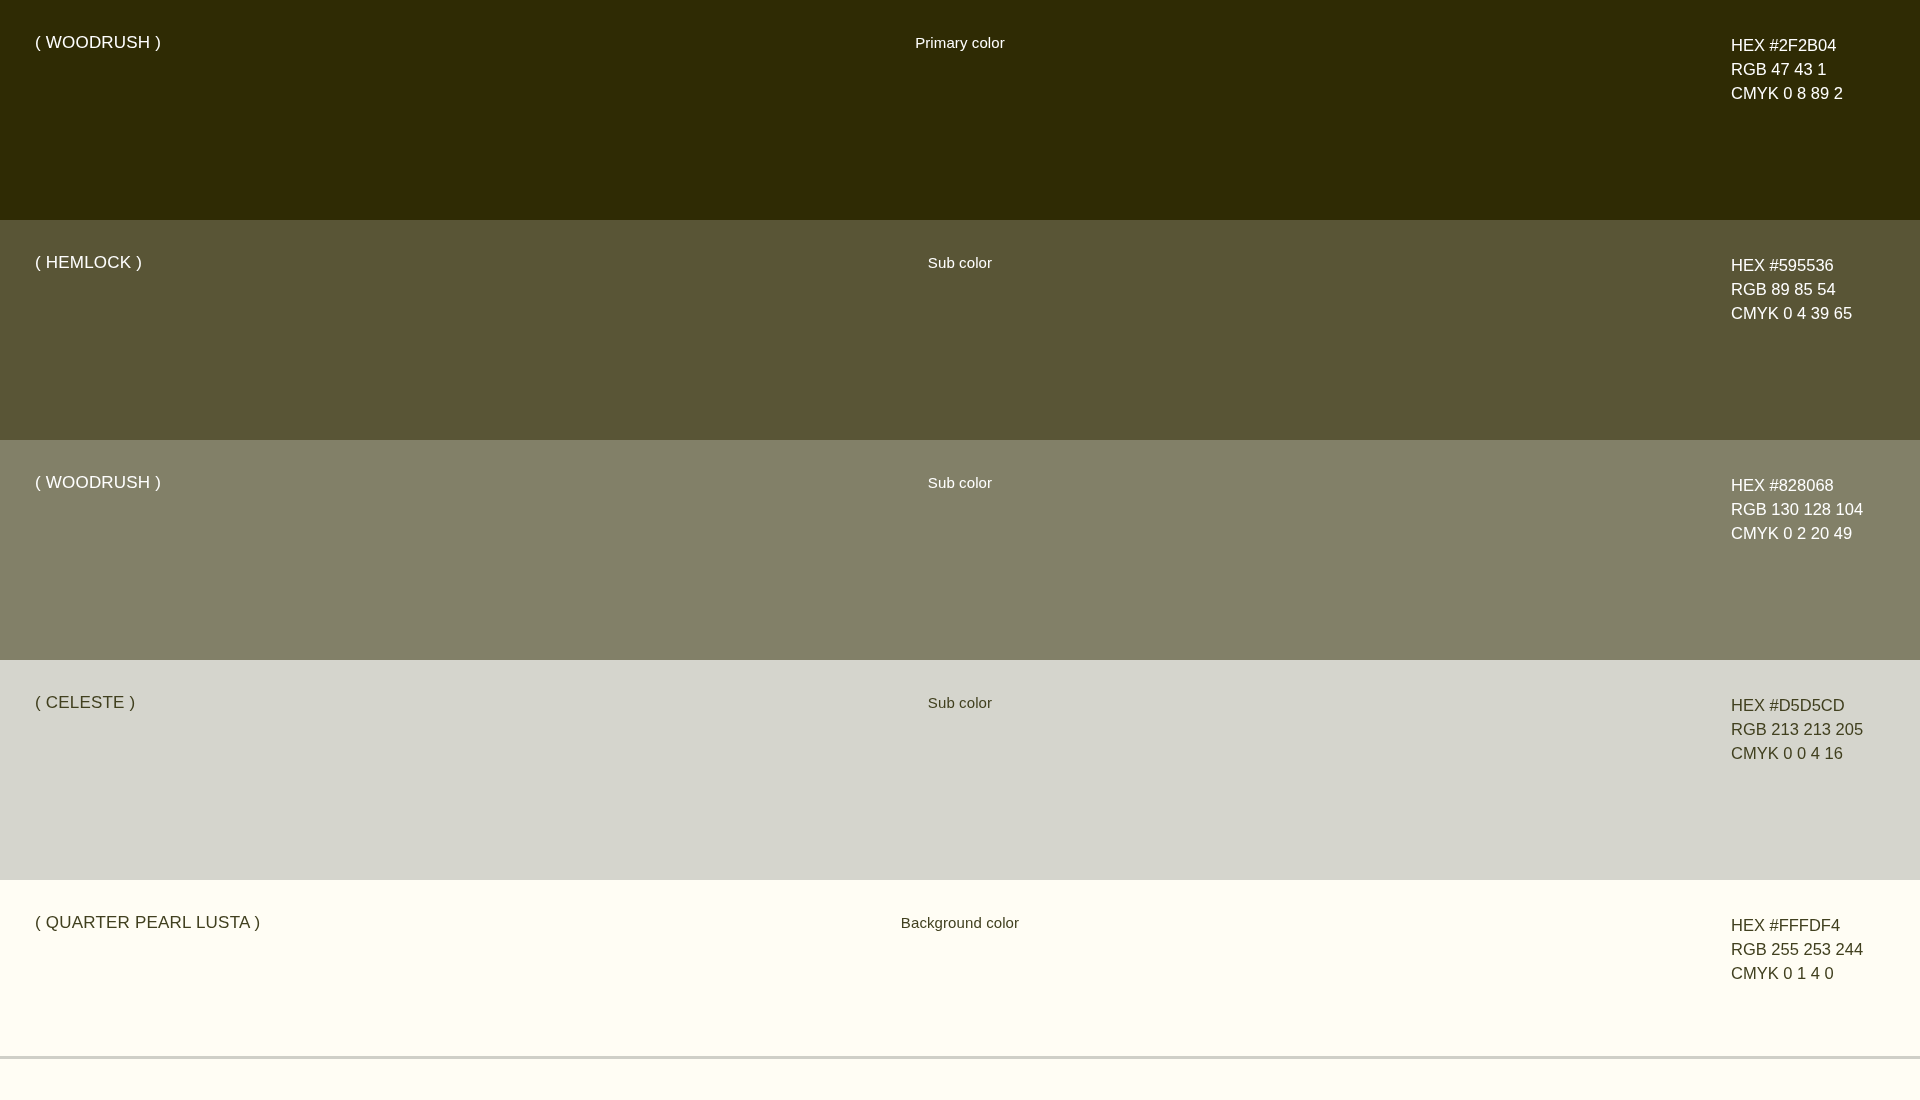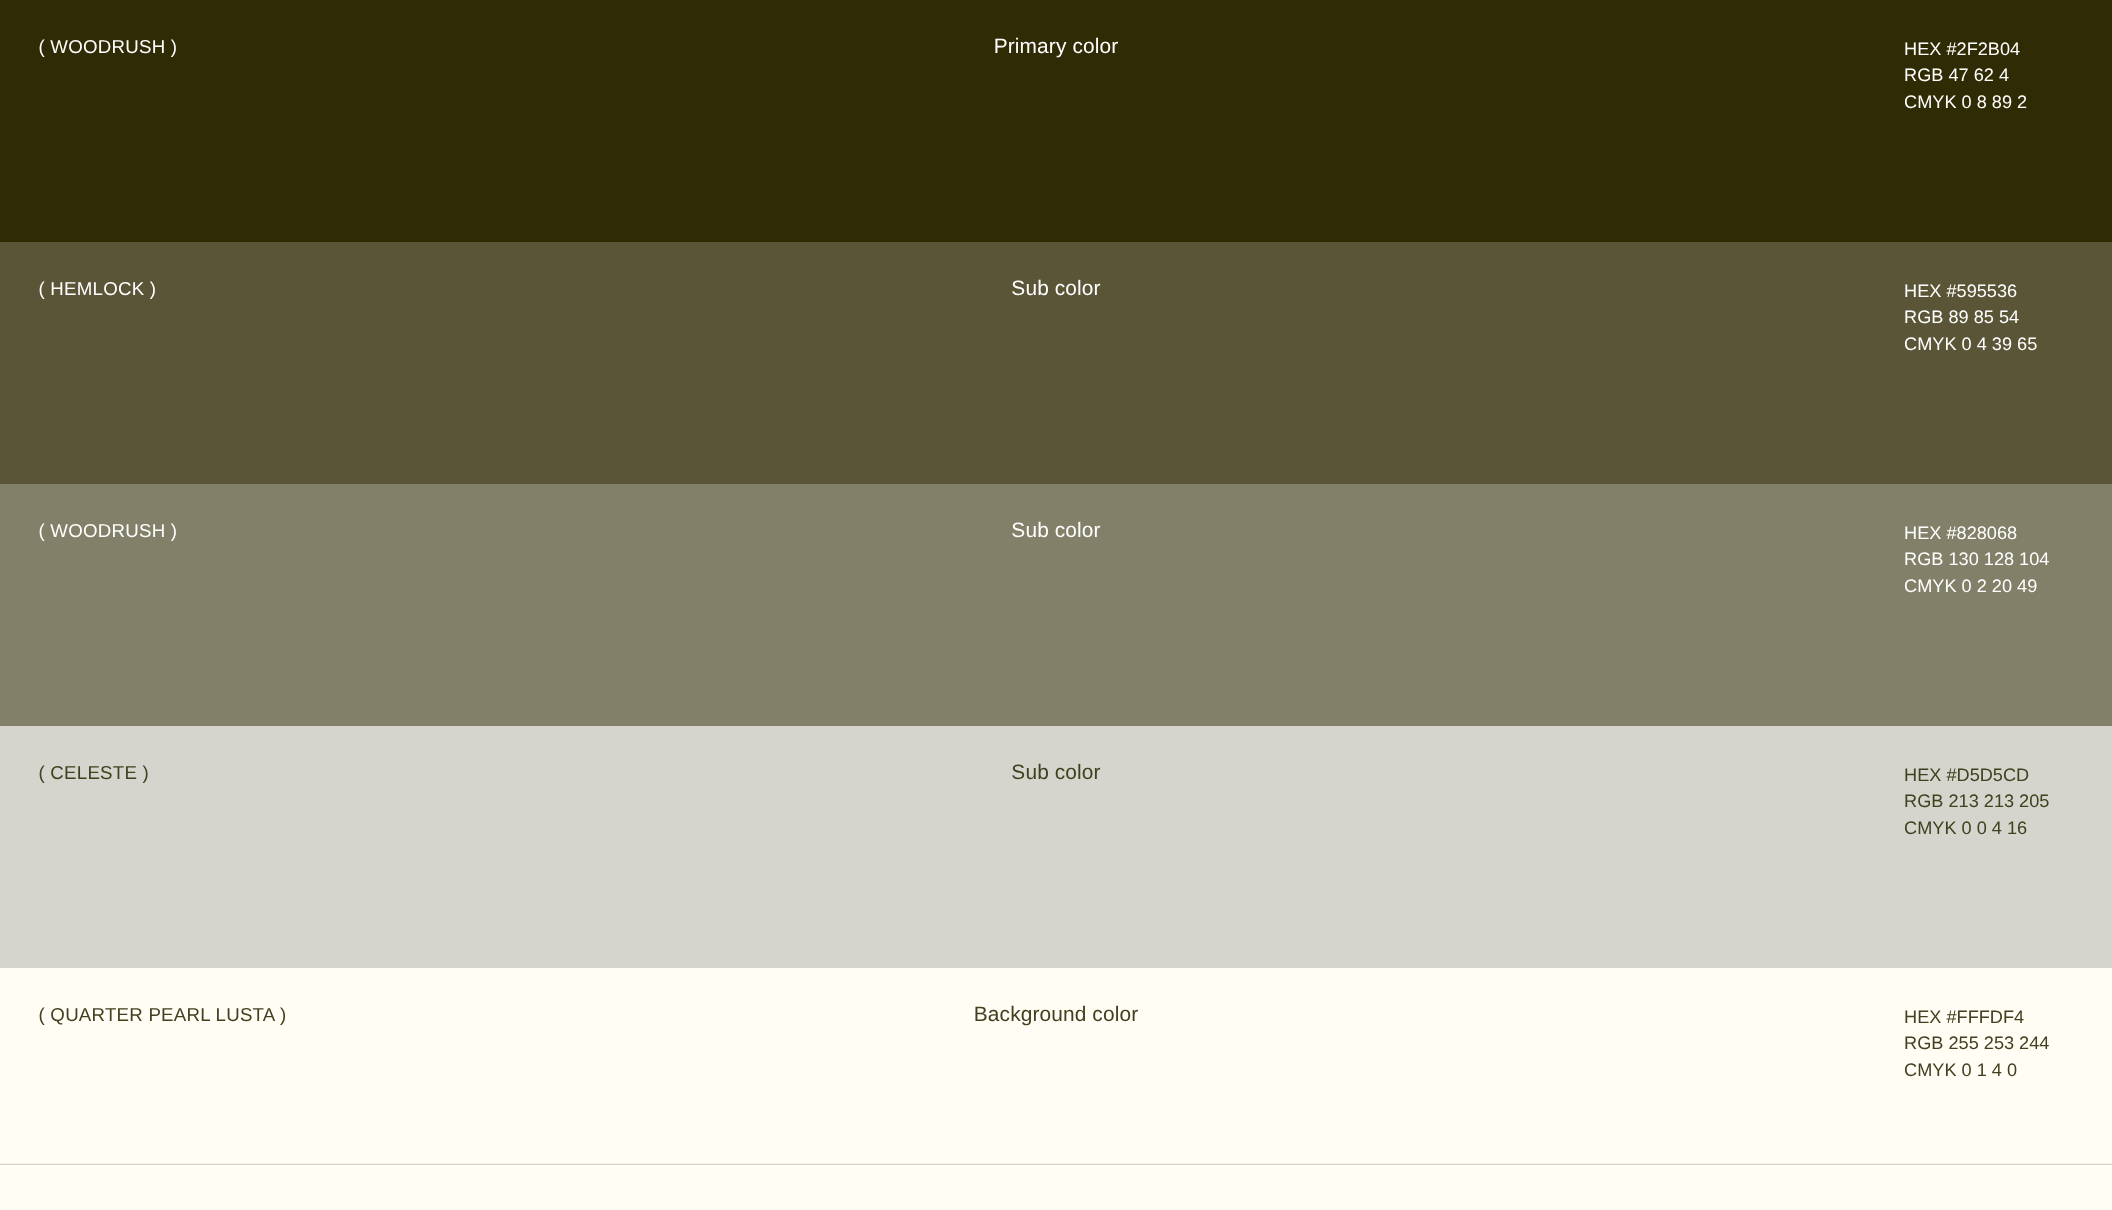--- a/index.html
+++ b/index.html
@@ -25,40 +25,40 @@
 
   .swatch-row {
     position: relative;
     width: 1920px;
     height: 220px;
     box-sizing: border-box;
     padding-left: 32px;
   }
   .swatch-row.last {
     height: 179px;
-    border-bottom: 1px solid #eab308;
+    border-bottom: 3px solid #eab308;
   }
 
   .swatch-name {
     position: absolute;
     left: 35px;
     top: 32px;
     font-size: 17px;
     letter-spacing: 0.2px;
     line-height: 21px;
     white-space: nowrap;
   }
 
   .swatch-role {
     position: absolute;
     left: 0;
     right: 0;
     top: 32px;
     text-align: center;
-    font-size: 19px;
+    font-size: 15px;
     letter-spacing: 0.1px;
     line-height: 21px;
   }
 
   .swatch-values {
     position: absolute;
     left: 1731px;
     top: 33px;
     font-size: 16.5px;
     line-height: 24px;
@@ -79,21 +79,21 @@
 </style>
 </head>
 <body>
 
 <div id="palette">
     <div class="swatch-row light-text" style="background: rgb(47, 43, 4);">
       <div class="swatch-name">( WOODRUSH )</div>
       <div class="swatch-role">Primary color</div>
       <div class="swatch-values">
         <span>HEX #2F2B04</span>
-        <span>RGB 47 62 4</span>
+        <span>RGB 47 43 1</span>
         <span>CMYK 0 8 89 2</span>
       </div>
     </div>
     <div class="swatch-row light-text" style="background: rgb(89, 85, 54); text-decoration: underline;">
       <div class="swatch-name">( HEMLOCK )</div>
       <div class="swatch-role">Sub color</div>
       <div class="swatch-values">
         <span>HEX #595536</span>
         <span>RGB 89 85 54</span>
         <span>CMYK 0 4 39 65</span>

